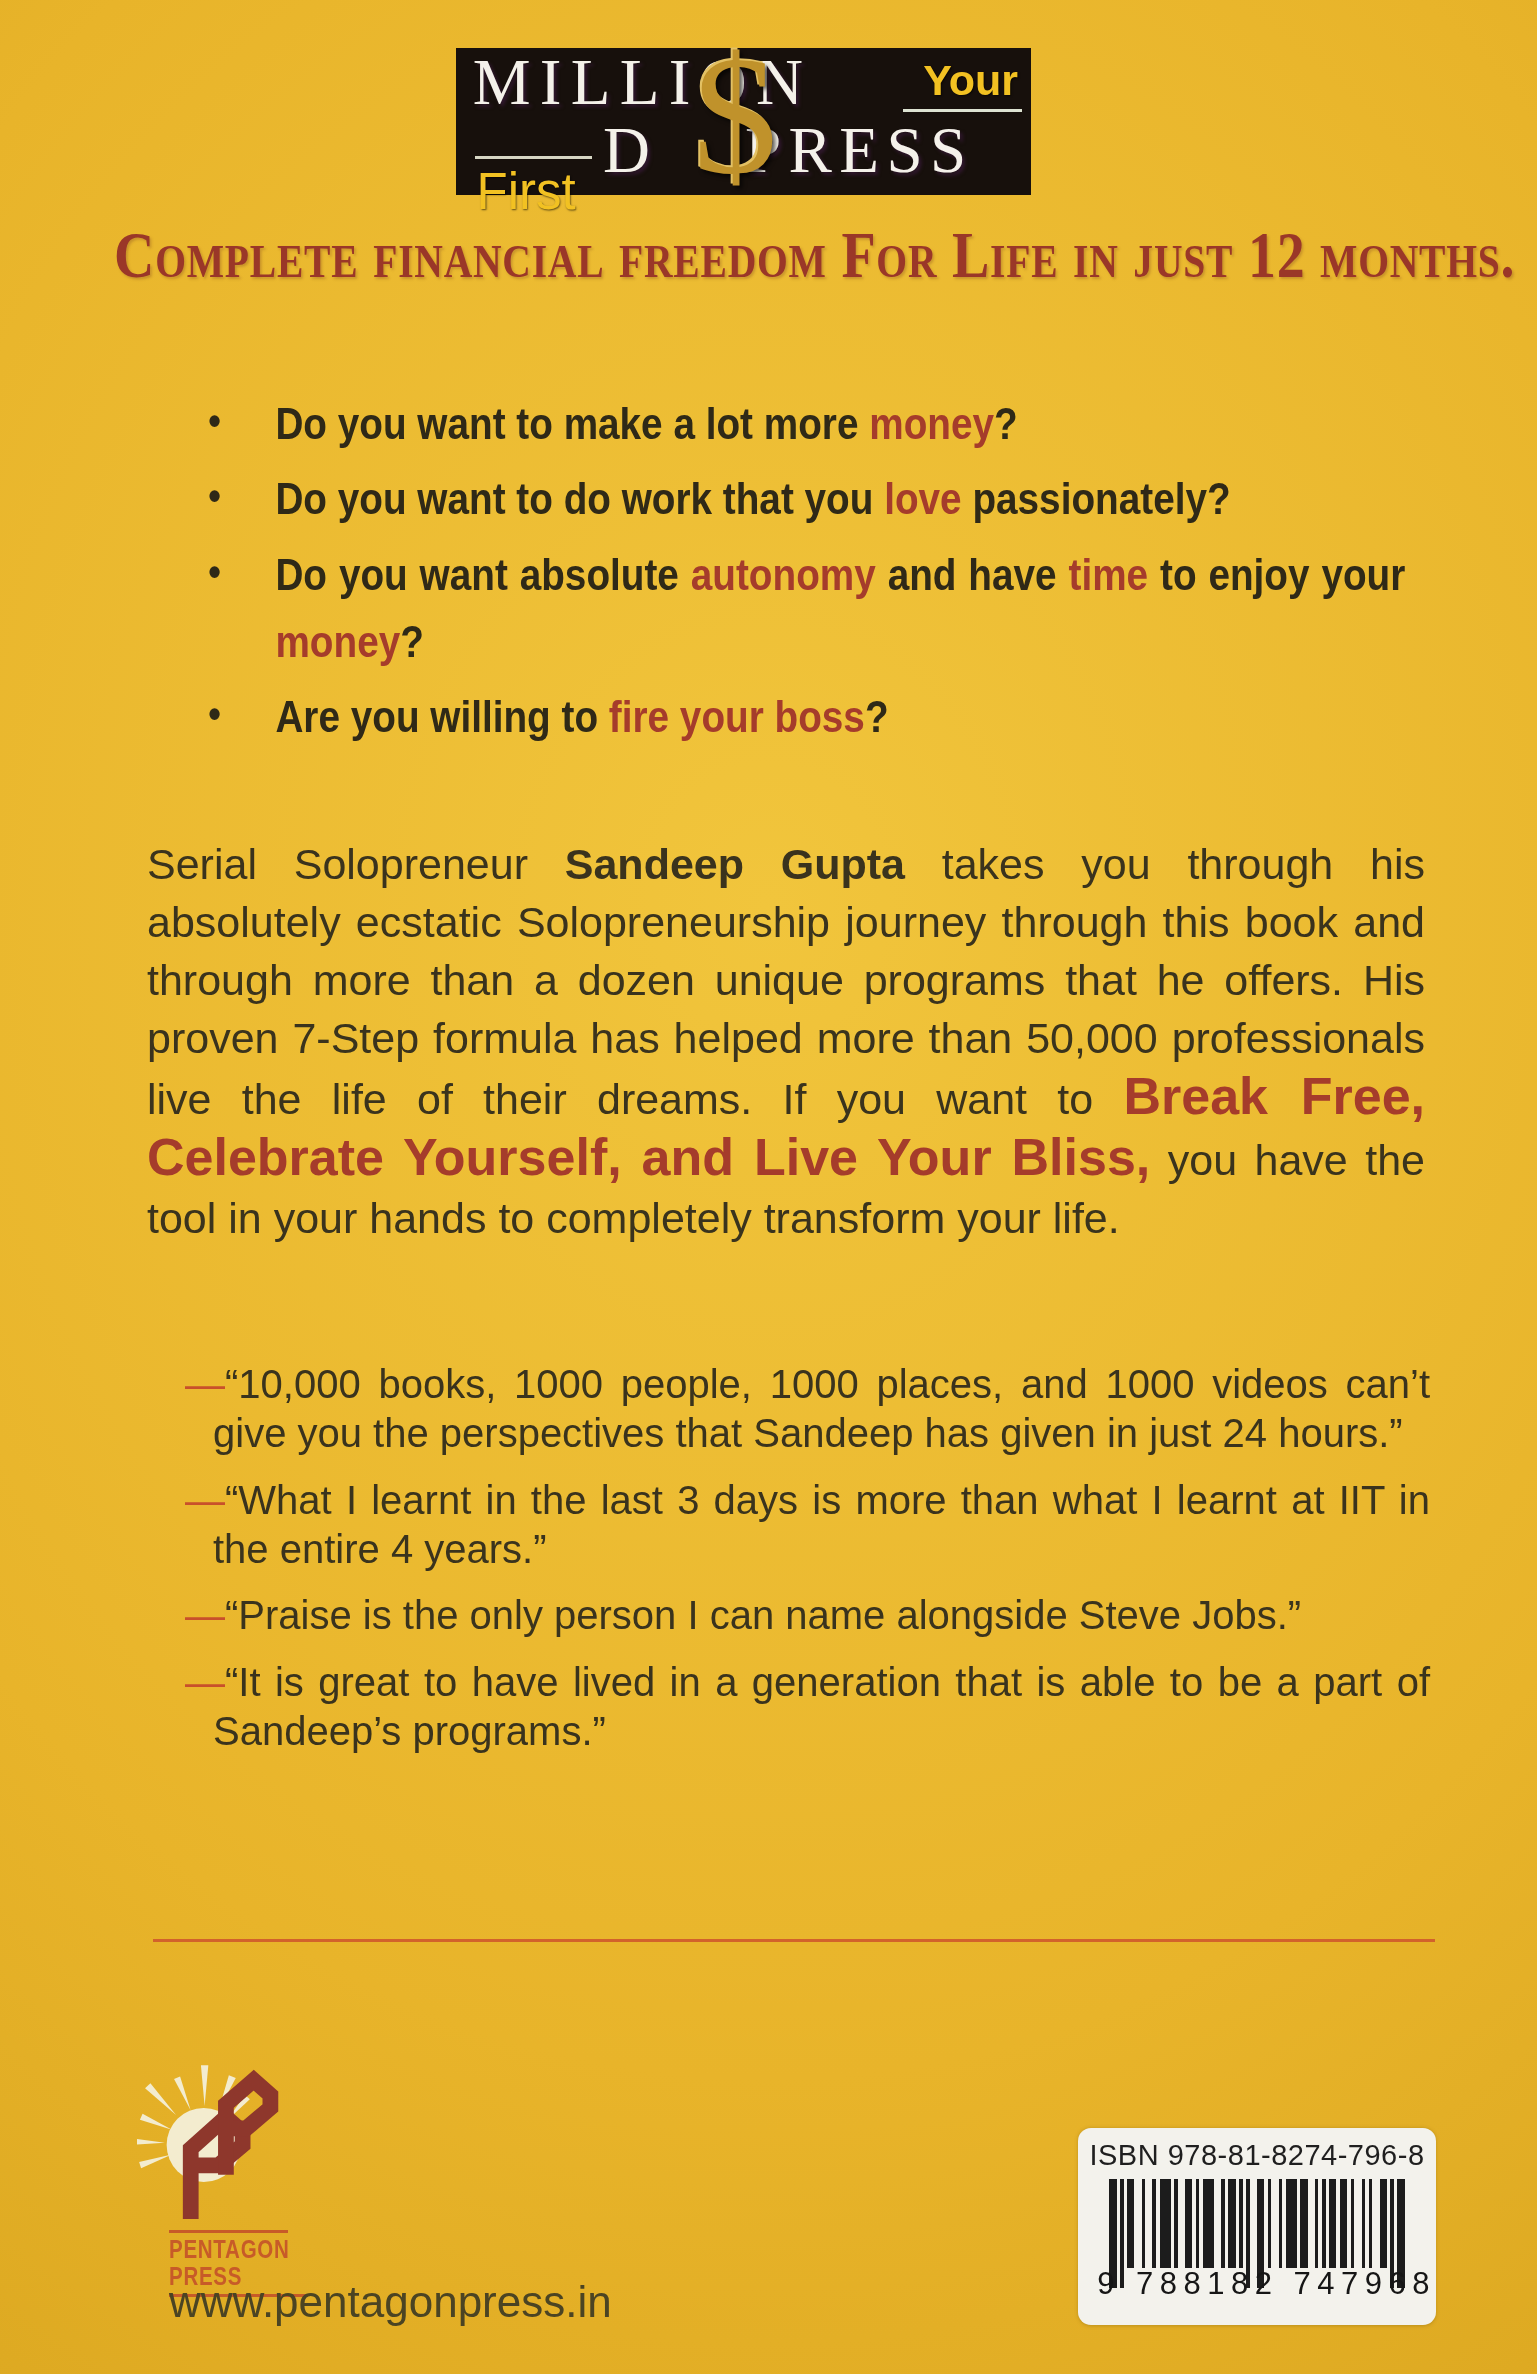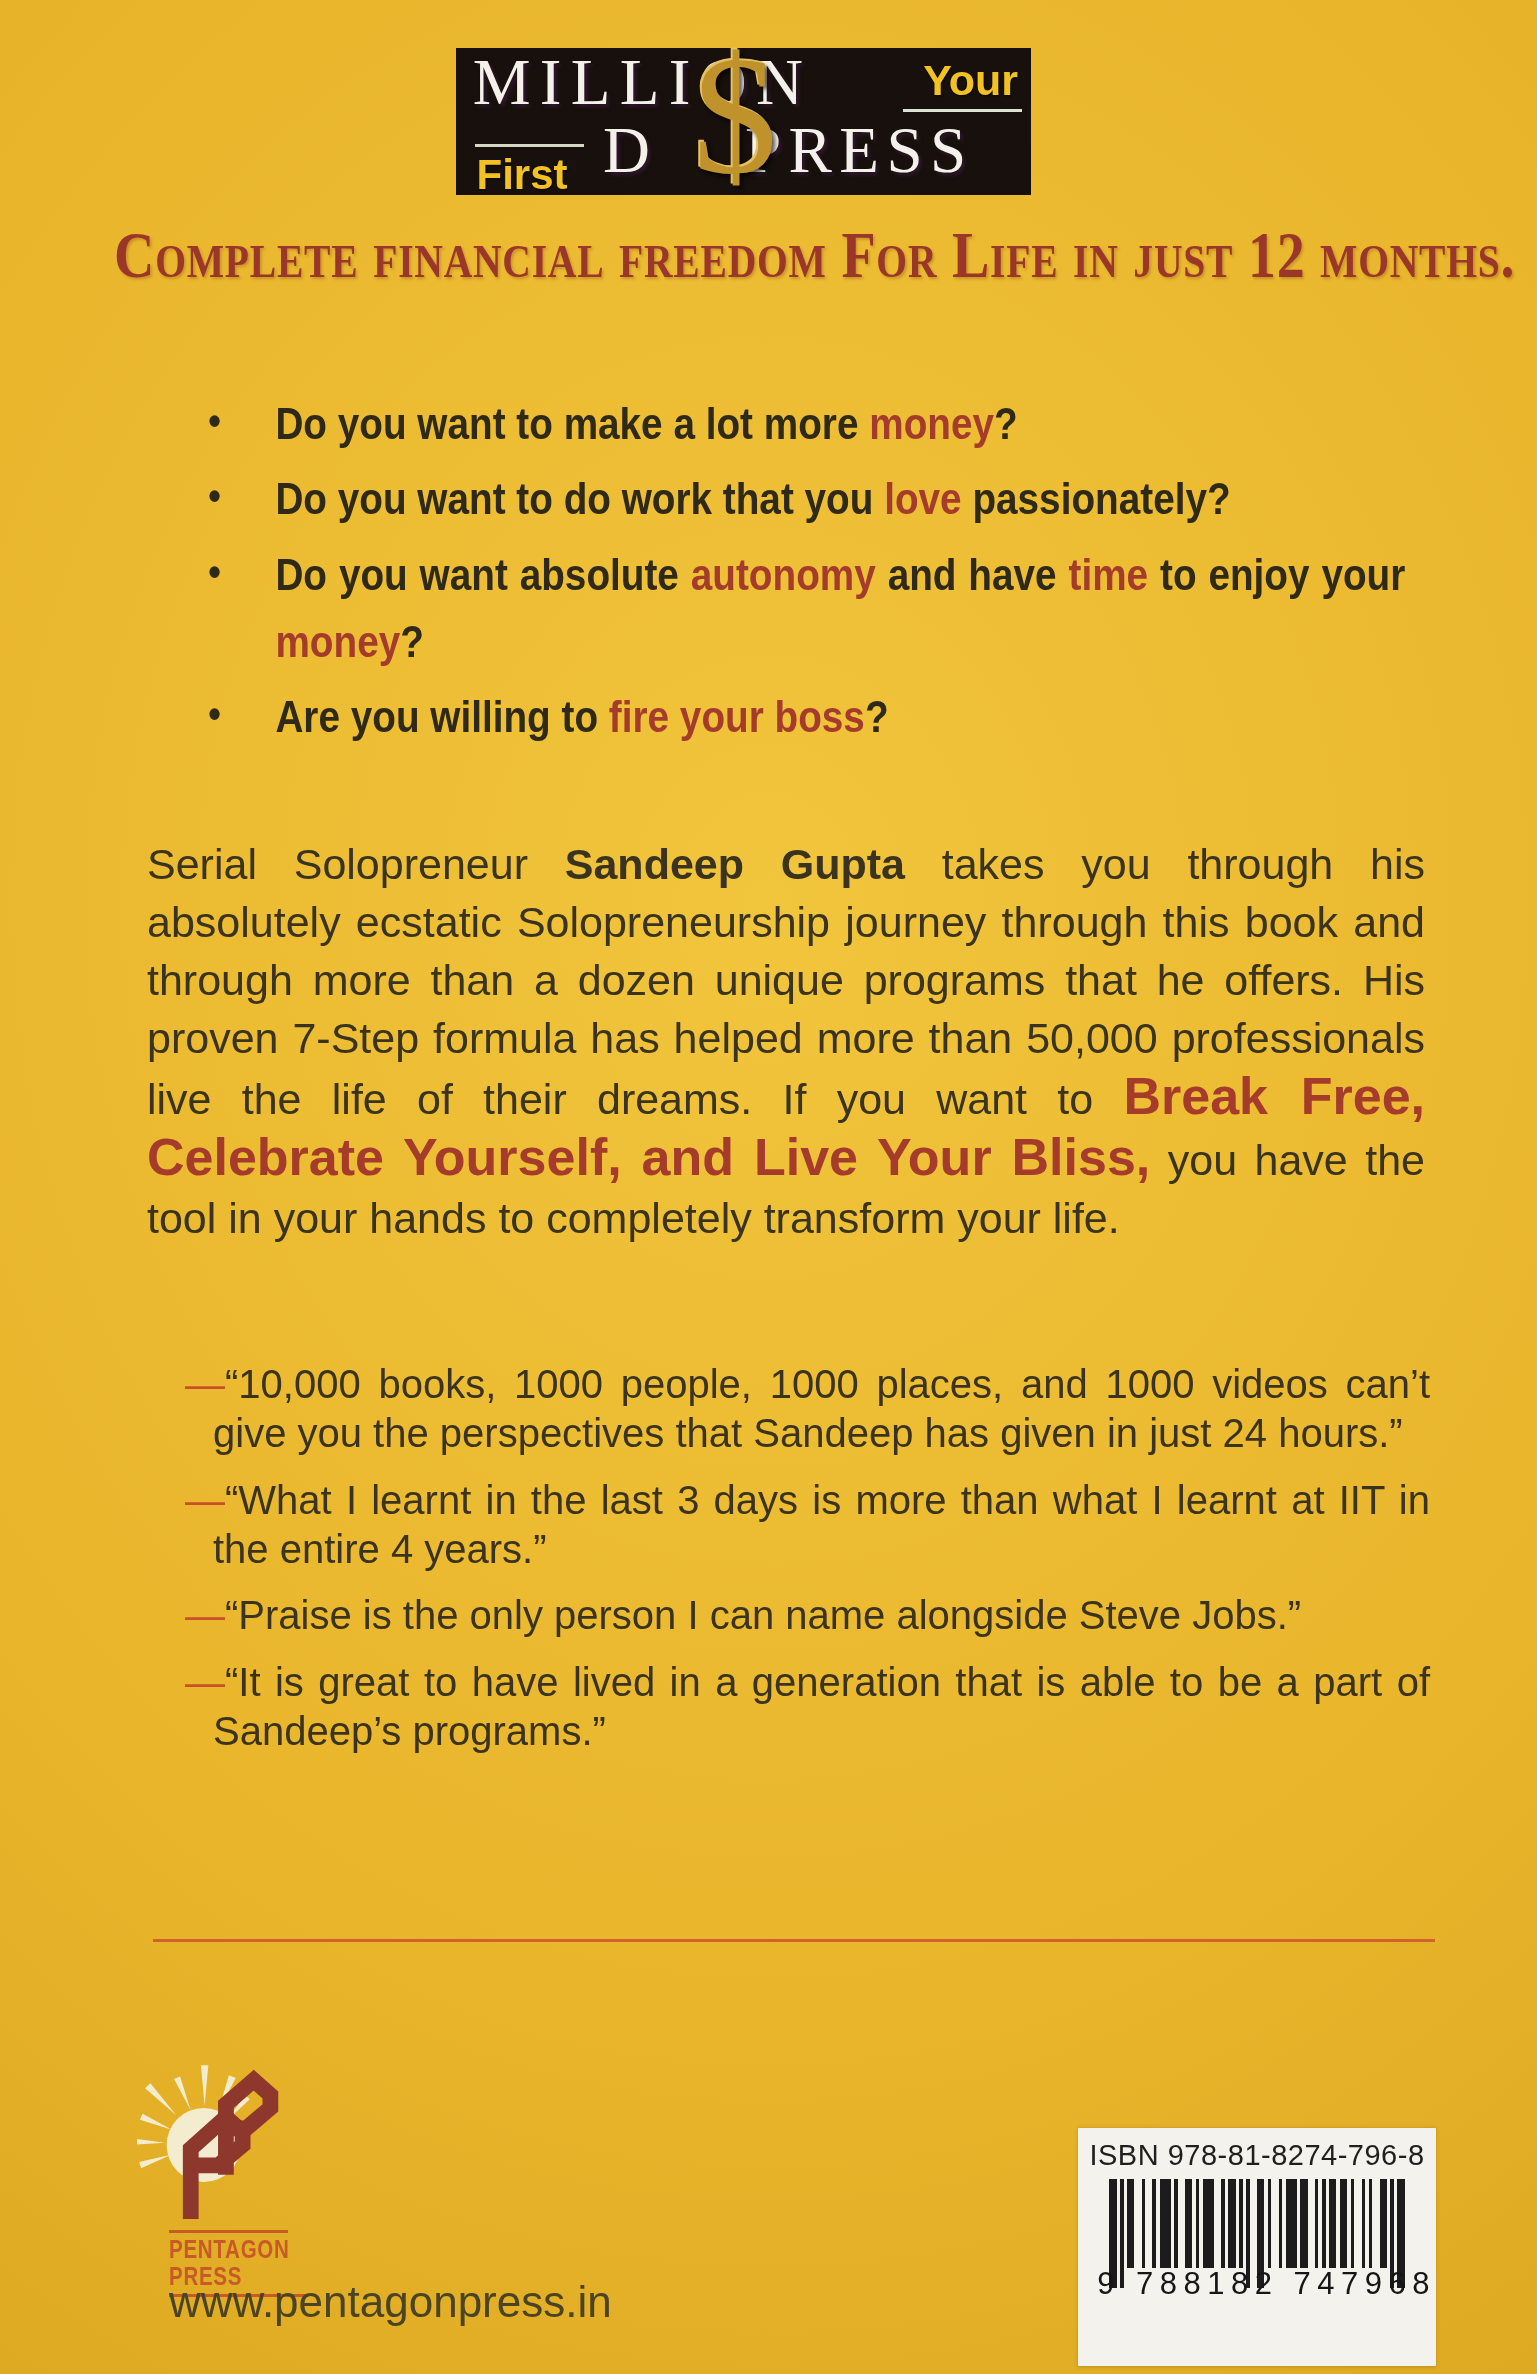--- a/index.html
+++ b/index.html
@@ -20,21 +20,21 @@
     white-space:nowrap;text-shadow:2.8px 2.8px 3.7px rgba(70,30,75,.55);line-height:1;}
   .lg-million{left:16.7px;top:1.9px;font-size:65px;letter-spacing:9.3px;}
   .lg-d{left:147px;top:70px;font-size:65px;}
   .lg-llars{left:289px;top:70px;font-size:65px;letter-spacing:7.4px;}
   .lg-dollar{position:absolute;left:237px;top:-16.7px;font-family:"Liberation Serif",serif;
     font-size:169px;line-height:1;color:var(--dollar-gold);z-index:3;
     text-shadow:-1.9px -1.9px 0 #e3c164, 2.8px 2.8px 4.6px rgba(0,0,0,.65);}
   .lg-your{position:absolute;right:9.3px;top:11px;font-size:43px;font-weight:700;color:var(--gold);
     letter-spacing:0;padding:0 3.7px 7.4px 20.4px;border-bottom:3.7px solid #DDE3D2;
     text-shadow:0.9px 0.9px 1.9px rgba(0,0,0,.6);line-height:1;}
-  .lg-first{position:absolute;left:18.6px;top:96px;font-size:42px;font-weight:700;color:var(--gold);
+  .lg-first{position:absolute;left:18.6px;top:108px;font-size:51px;font-weight:400;color:var(--gold);
     padding:6.5px 16.7px 0 1.9px;border-top:3.7px solid #D6D6C4;
     text-shadow:0.9px 0.9px 1.9px rgba(0,0,0,.6);line-height:1;}
 
   
   .headline{position:absolute;top:223px;left:0;width:100%;text-align:center;}
   .headline span{display:inline-block;font-family:"Liberation Serif",serif;font-weight:700;
     font-variant:small-caps;font-size:65px;line-height:1;letter-spacing:0.9px;color:var(--headline-red);
     transform:scaleX(.86);transform-origin:center;white-space:nowrap;
     text-shadow:1.9px 1.9px 2.8px rgba(120,60,30,.3);}
 
@@ -69,22 +69,22 @@
   .pp-logo{position:absolute;left:0;top:0;}
   .pp-name{position:absolute;left:32px;top:178px;width:139px;}
   .pp-rule{height:2.8px;background:var(--orange);}
   .pp-rule.r1{width:119px;margin-bottom:3.7px;}
   .pp-rule.r2{width:139px;margin-top:3.7px;}
   .pp-line{display:block;font-size:25px;font-weight:700;color:var(--orange);letter-spacing:0.9px;
     line-height:27px;transform:scaleX(.82);transform-origin:left;white-space:nowrap;}
   .pp-url{position:absolute;left:32px;top:225px;font-size:44px;color:#4B4423;letter-spacing:0;}
 
   
-  .barcode{position:absolute;left:1078px;top:2128px;width:358px;height:238px;background:var(--barcode-bg);
-    border-radius:1px;box-shadow:0 0.9px 3.7px rgba(120,90,10,.35);}
+  .barcode{position:absolute;left:1078px;top:2128px;width:358px;height:197px;background:var(--barcode-bg);
+    border-radius:13px;box-shadow:0 0.9px 3.7px rgba(120,90,10,.35);}
   .isbn{padding-top:11px;text-align:center;font-size:29px;color:#1F1F1F;letter-spacing:0.5px;white-space:nowrap;}
   .bars{display:flex;justify-content:center;align-items:flex-start;height:109px;margin:7.4px 16.7px 0;}
   .bars .bar{background:#1C1C1C;height:89px;}
   .bars .bar.tall{height:109px;}
   .bars .gap{background:transparent;height:89px;}
   .bdigits{position:relative;margin-top:-22px;text-align:right;font-size:31px;color:#161616;
     letter-spacing:6.5px;white-space:nowrap;}
 </style>
 </head>
 <body>

